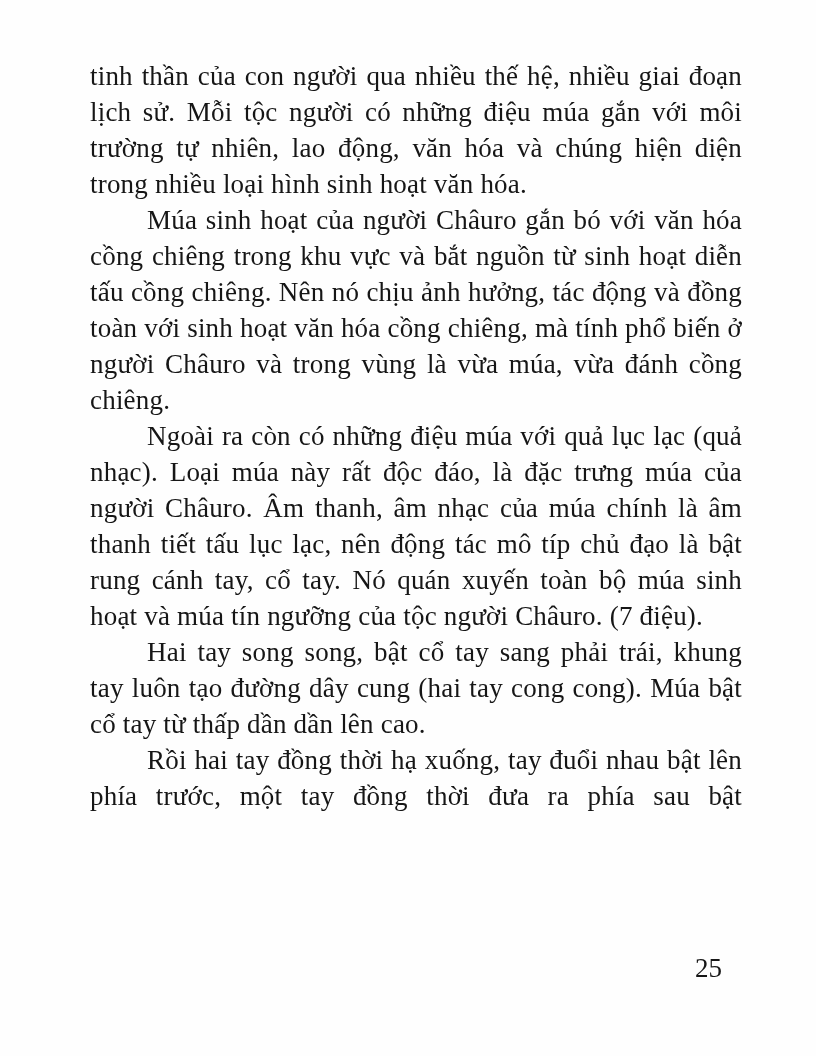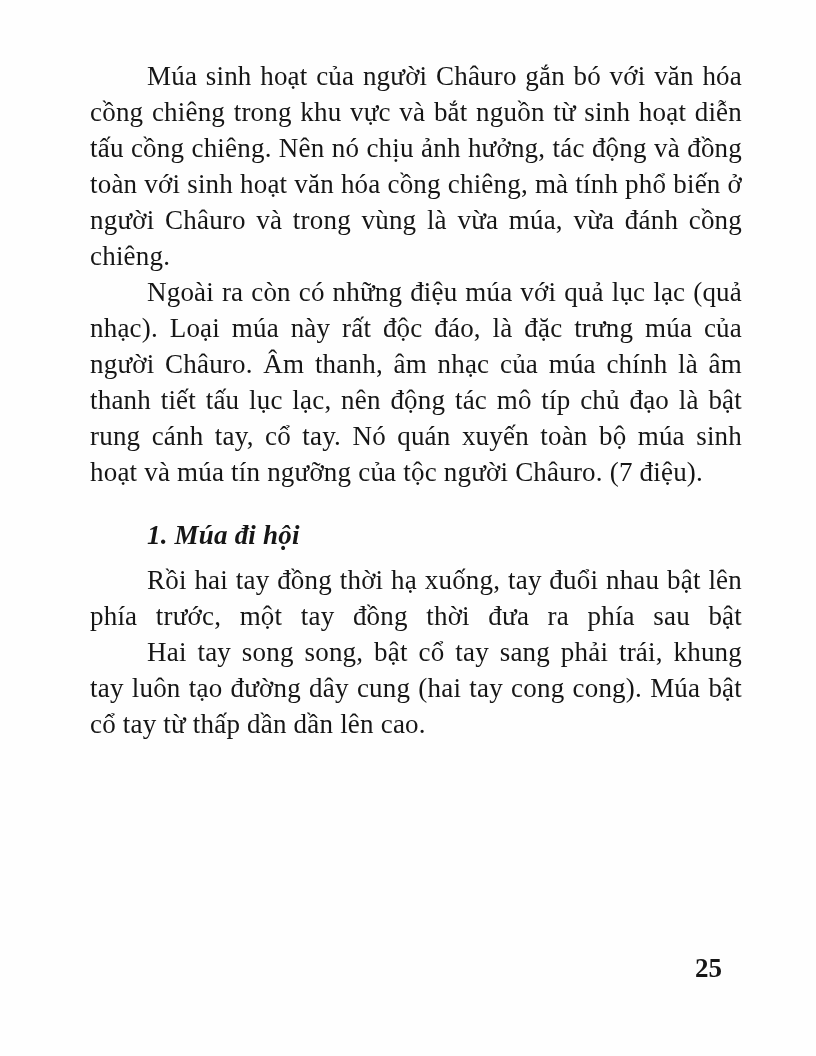--- a/index.html
+++ b/index.html
@@ -53,28 +53,27 @@
     text-indent: 57px;
     text-align: left;
   }
   .page-number {
     position: absolute;
     top: 950px;
     right: 94px;
     font-size: 27px;
     line-height: 36px;
     color: #161616;
-    font-weight: bold;
   }
 </style>
 </head>
 <body>
 
 <div class="page">
   <div class="text-column">
+    <p class="para no-indent">tinh thần của con người qua nhiều thế hệ, nhiều giai đoạn lịch sử. Mỗi tộc người có những điệu múa gắn với môi trường tự nhiên, lao động, văn hóa và chúng hiện diện trong nhiều loại hình sinh hoạt văn hóa.</p>
     <p class="para">Múa sinh hoạt của người Châuro gắn bó với văn hóa cồng chiêng trong khu vực và bắt nguồn từ sinh hoạt diễn tấu cồng chiêng. Nên nó chịu ảnh hưởng, tác động và đồng toàn với sinh hoạt văn hóa cồng chiêng, mà tính phổ biến ở người Châuro và trong vùng là vừa múa, vừa đánh cồng chiêng.</p>
     <p class="para">Ngoài ra còn có những điệu múa với quả lục lạc (quả nhạc). Loại múa này rất độc đáo, là đặc trưng múa của người Châuro. Âm thanh, âm nhạc của múa chính là âm thanh tiết tấu lục lạc, nên động tác mô típ chủ đạo là bật rung cánh tay, cổ tay. Nó quán xuyến toàn bộ múa sinh hoạt và múa tín ngưỡng của tộc người Châuro. (7 điệu).</p>
-    <h2 class="section-heading">1. Múa đi hội</h2>
+    <p class="para">Hai tay song song, bật cổ tay sang phải trái, khung tay luôn tạo đường dây cung (hai tay cong cong). Múa bật cổ tay từ thấp dần dần lên cao.</p>
     <p class="para continues">Rồi hai tay đồng thời hạ xuống, tay đuổi nhau bật lên phía trước, một tay đồng thời đưa ra phía sau bật</p>
-    <p class="para">Hai tay song song, bật cổ tay sang phải trái, khung tay luôn tạo đường dây cung (hai tay cong cong). Múa bật cổ tay từ thấp dần dần lên cao.</p>
   </div>
   <div class="page-number">25</div>
 </div>
 
 </body></html>

